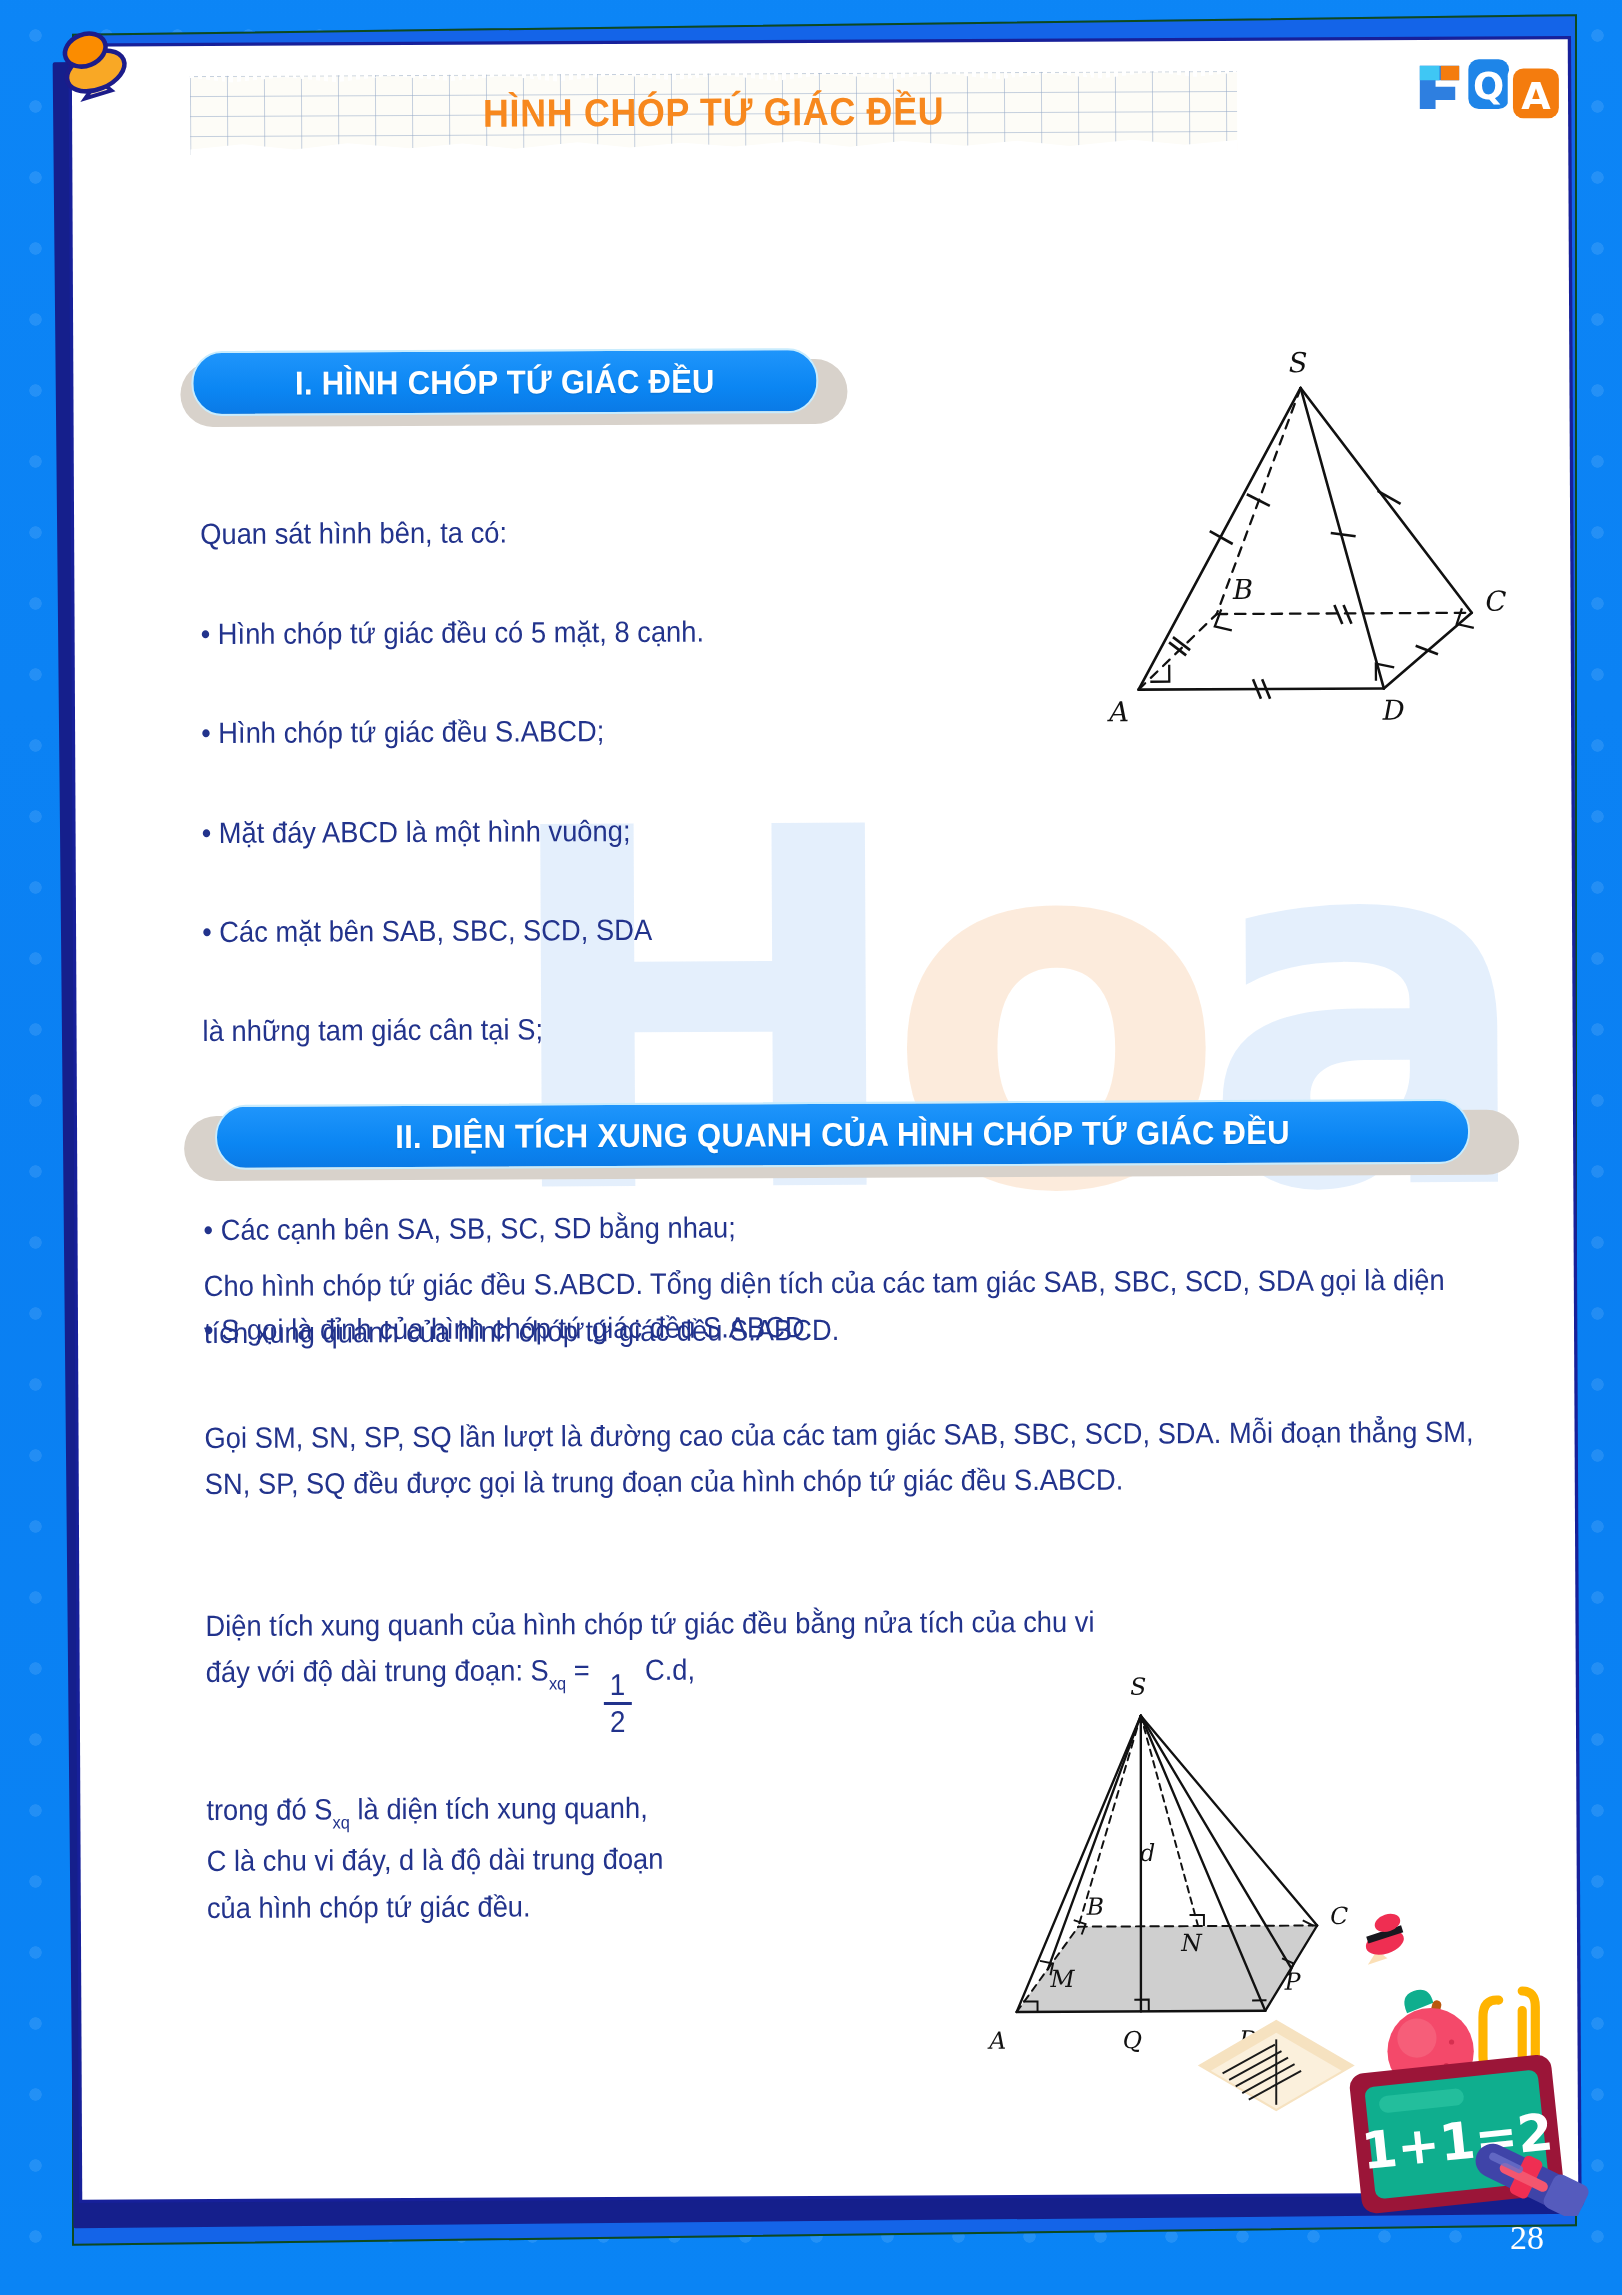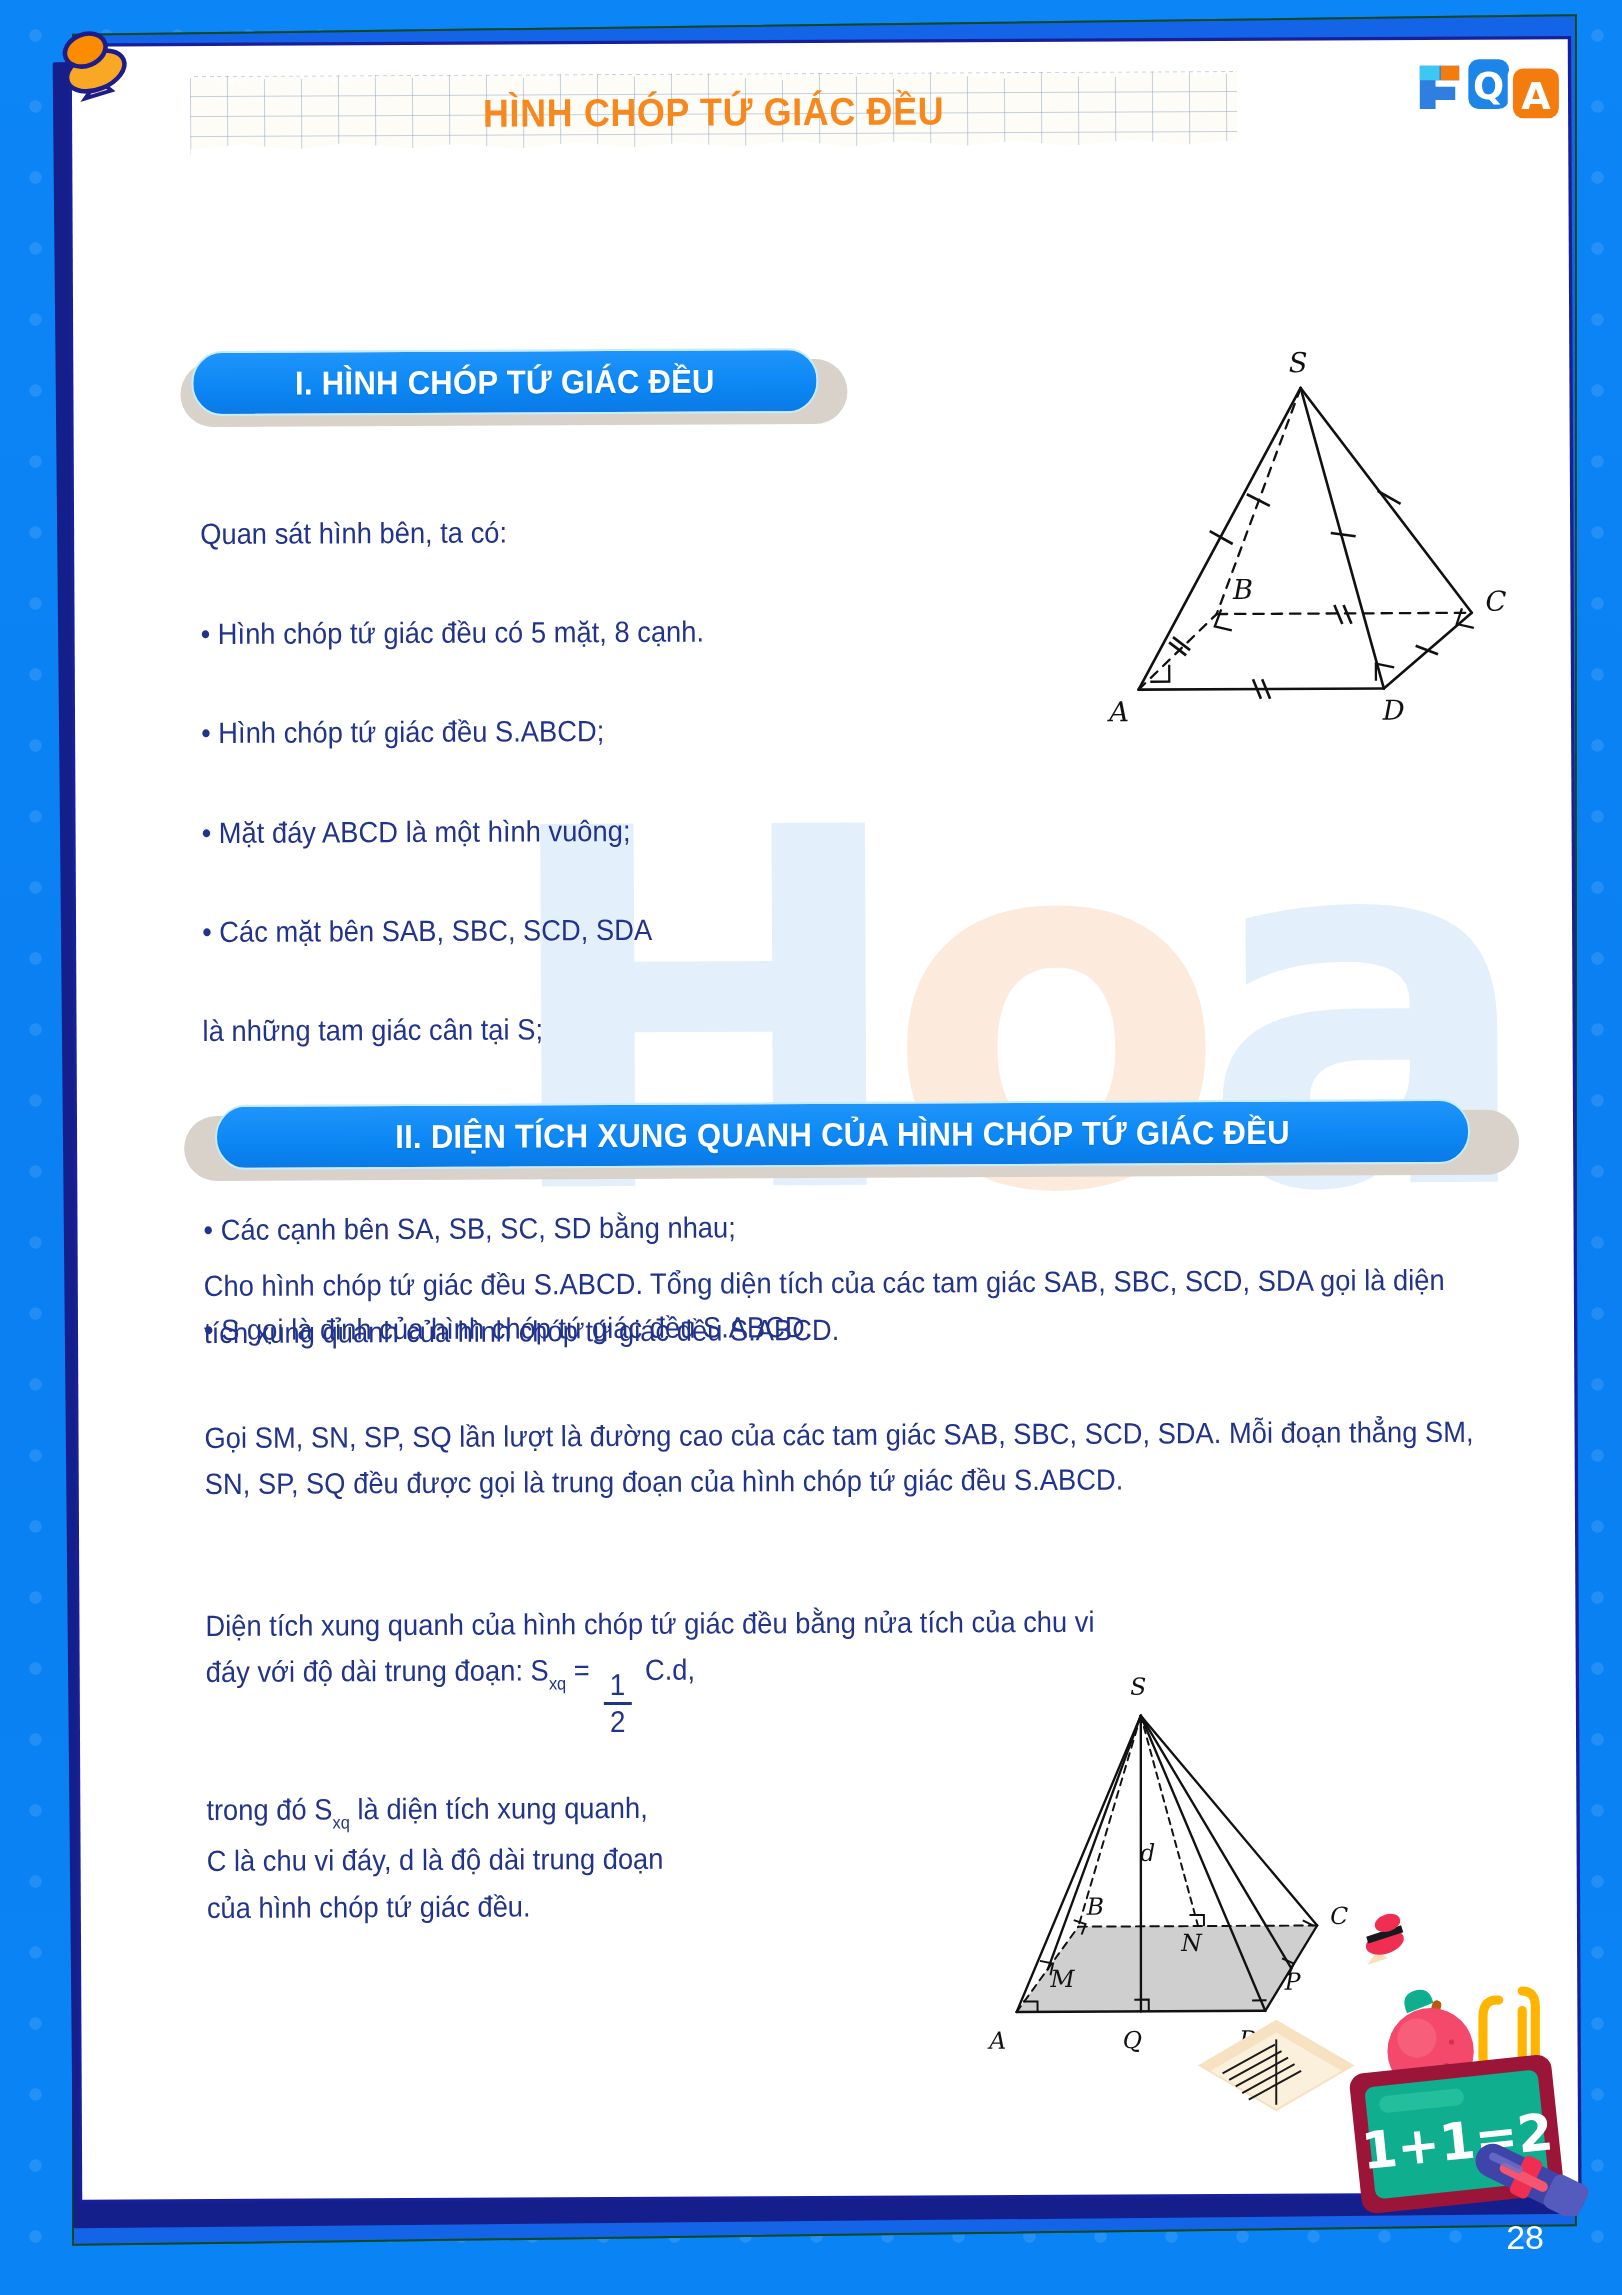--- a/index.html
+++ b/index.html
@@ -148,21 +148,21 @@
   
   #fig1 { position:absolute; left:995px; top:308px; width:484px; height:458px; }
   #fig2 { position:absolute; left:896px; top:1623px; width:458px; height:406px; }
 
   
   #pin-topleft { position:absolute; left:51px; top:19.6px; width:92px; height:98px; z-index:12; }
   #fqa-logo { position:absolute; right:51px; top:46px; width:164px; height:79px; z-index:12; }
   #deco-bottom { position:absolute; right:26px; bottom:79px; width:406px; height:314px; z-index:14; }
   #page-number {
     position:absolute; right:79px; bottom:38px; z-index:15;
-    color:#ffffff; font-size:34px; font-family:Liberation Sans, sans-serif;text-align:right;
+    color:#ffffff; font-size:34px; font-family:Liberation Serif, serif;text-align:right;
   }
 </style>
 </head>
 <body>
 
 <div id="bg-band"></div>
 <div id="bg-dots"></div>
 <div id="skew-panel"></div>
 <div id="halftone"></div>
 <div id="sheet-shadow"></div>

